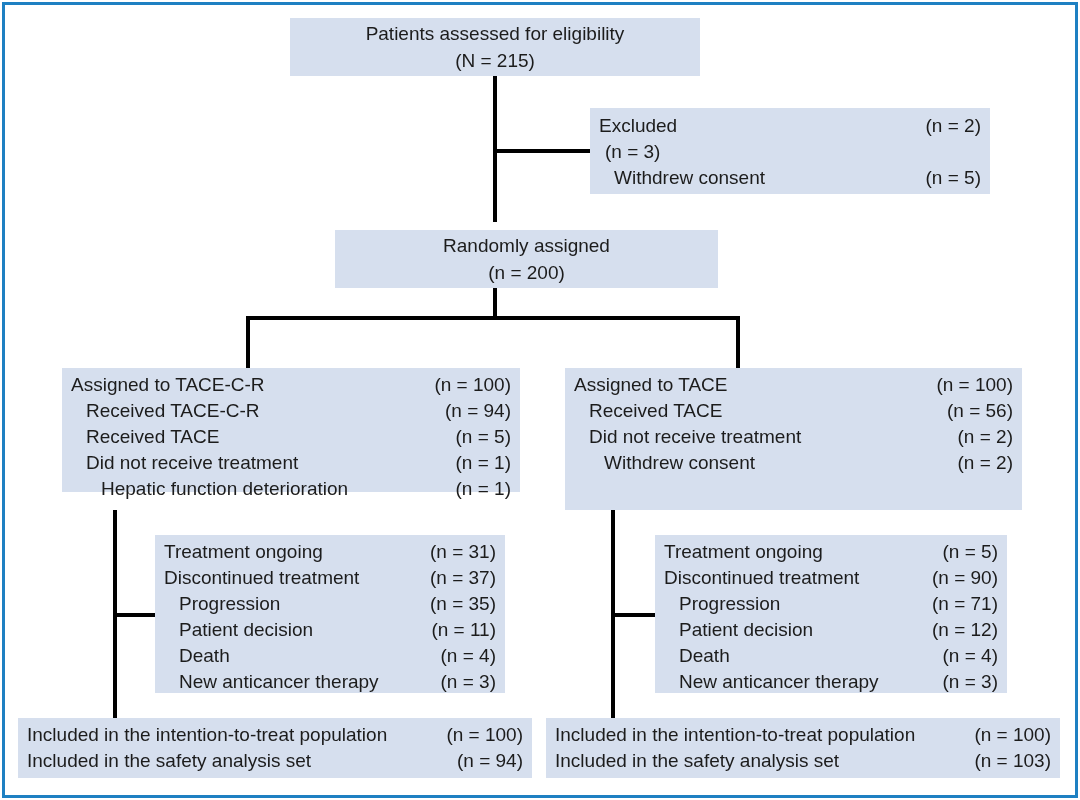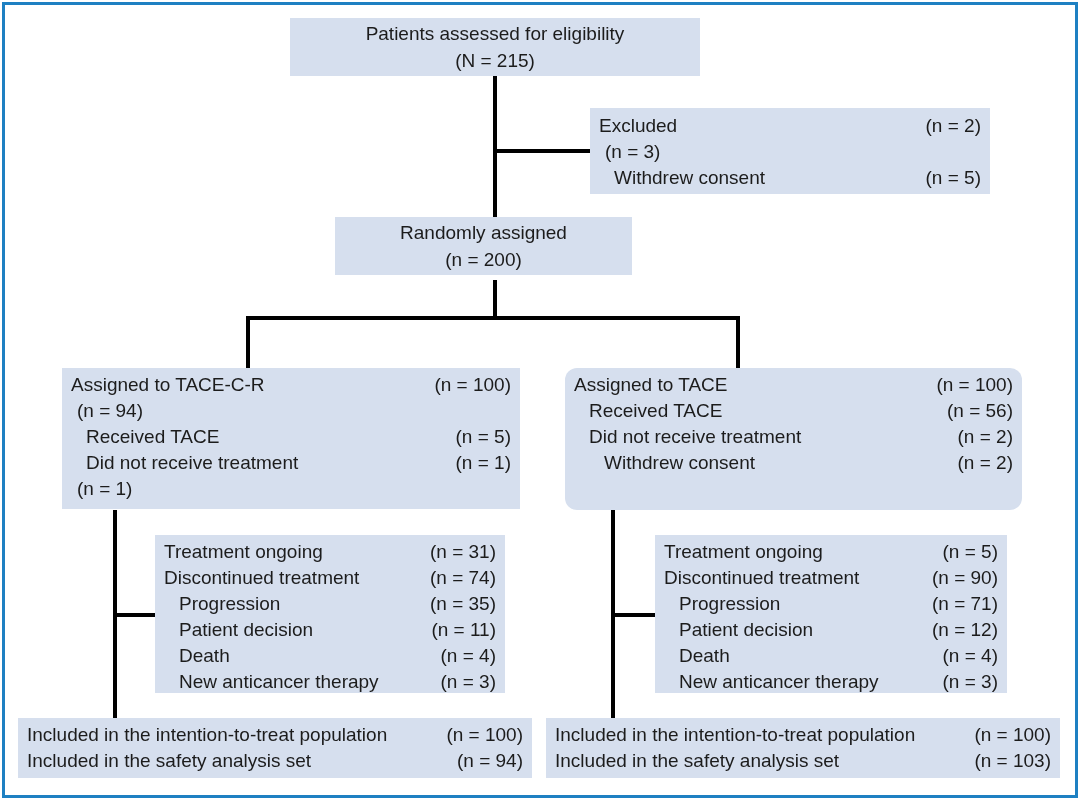--- a/index.html
+++ b/index.html
@@ -88,47 +88,49 @@
       </div>
       <div class="row">
         <span class="val">(n = 3)</span>
       </div>
       <div class="row">
         <span class="lbl ind1">Withdrew consent</span>
         <span class="val">(n = 5)</span>
       </div>
     </div>
 
-  <div class="box center-box" style="left:335px; top:217px; width:297px; height:58px;">
+  <div class="box center-box" style="left:335px; top:230px; width:383px; height:58px;">
     <span>Randomly assigned</span>
     <span>(n = 200)</span>
   </div>
 
-  <div class="box list-box" style="left:62px; top:368px; width:458px; height:141px;">
+  <div class="box list-box" style="left:62px; top:368px; width:458px; height:124px;">
       <div class="row">
         <span class="lbl ind0">Assigned to TACE-C-R</span>
         <span class="val">(n = 100)</span>
       </div>
       <div class="row">
+        <span class="lbl ind1">Received TACE-C-R</span>
         <span class="val">(n = 94)</span>
       </div>
       <div class="row">
         <span class="lbl ind1">Received TACE</span>
         <span class="val">(n = 5)</span>
       </div>
       <div class="row">
         <span class="lbl ind1">Did not receive treatment</span>
         <span class="val">(n = 1)</span>
       </div>
       <div class="row">
+        <span class="lbl ind2">Hepatic function deterioration</span>
         <span class="val">(n = 1)</span>
       </div>
     </div>
 
-  <div class="box list-box" style="left:565px; top:368px; width:457px; height:142px;border-radius:12px;">
+  <div class="box list-box" style="left:565px; top:368px; width:457px; height:142px;">
       <div class="row">
         <span class="lbl ind0">Assigned to TACE</span>
         <span class="val">(n = 100)</span>
       </div>
       <div class="row">
         <span class="lbl ind1">Received TACE</span>
         <span class="val">(n = 56)</span>
       </div>
       <div class="row">
         <span class="lbl ind1">Did not receive treatment</span>
@@ -140,21 +142,21 @@
       </div>
     </div>
 
   <div class="box list-box" style="left:155px; top:535px; width:350px; height:158px;">
       <div class="row">
         <span class="lbl ind0">Treatment ongoing</span>
         <span class="val">(n = 31)</span>
       </div>
       <div class="row">
         <span class="lbl ind0">Discontinued treatment</span>
-        <span class="val">(n = 74)</span>
+        <span class="val">(n = 37)</span>
       </div>
       <div class="row">
         <span class="lbl ind1">Progression</span>
         <span class="val">(n = 35)</span>
       </div>
       <div class="row">
         <span class="lbl ind1">Patient decision</span>
         <span class="val">(n = 11)</span>
       </div>
       <div class="row">

